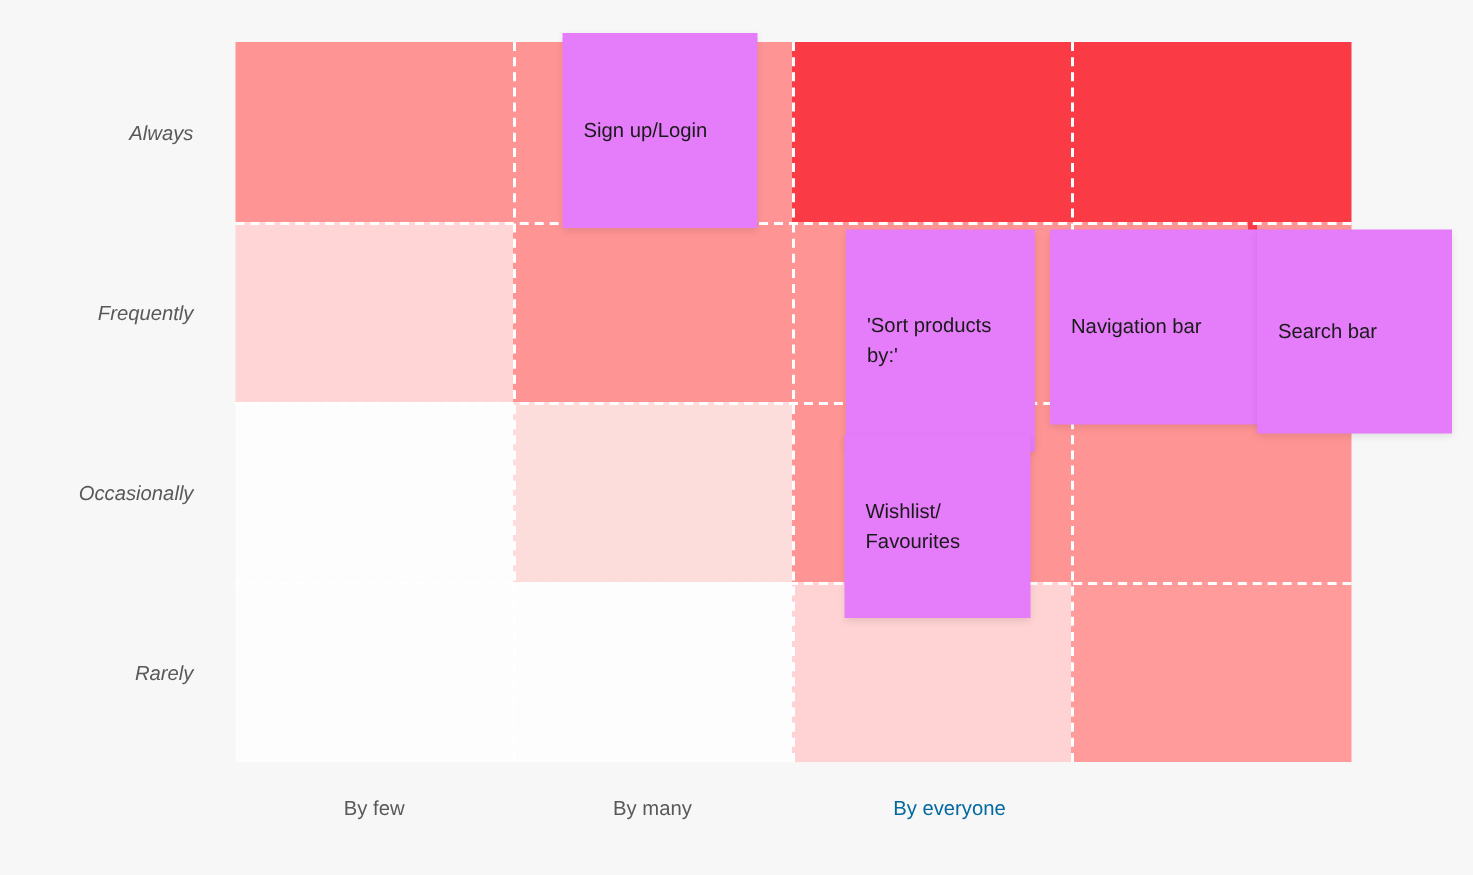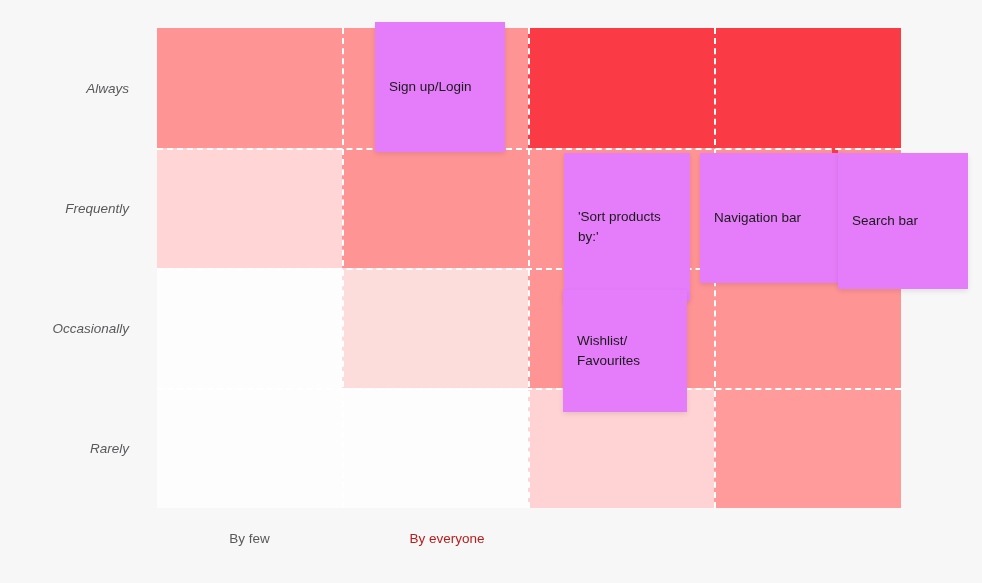--- a/index.html
+++ b/index.html
@@ -179,17 +179,20 @@
     <div class="ylabel-wrap" style="top:360px;">
       <span style="color: rgb(89, 89, 92);">Rarely</span>
     </div>
   </div>
 
   <div id="xlabels">
     <div class="xlabel-wrap">
       <span style="color: rgb(89, 89, 92);">By few</span>
     </div>
     <div class="xlabel-wrap">
-      <span style="color: #b91c1c; margin-left: 24px;">By everyone</span>
+      <span style="color: rgb(89, 89, 92);">By many</span>
+    </div>
+    <div class="xlabel-wrap">
+      <span style="color: #0369a1; margin-left: 24px;">By everyone</span>
     </div>
   </div>
 
 </div>
 
 </body></html>

